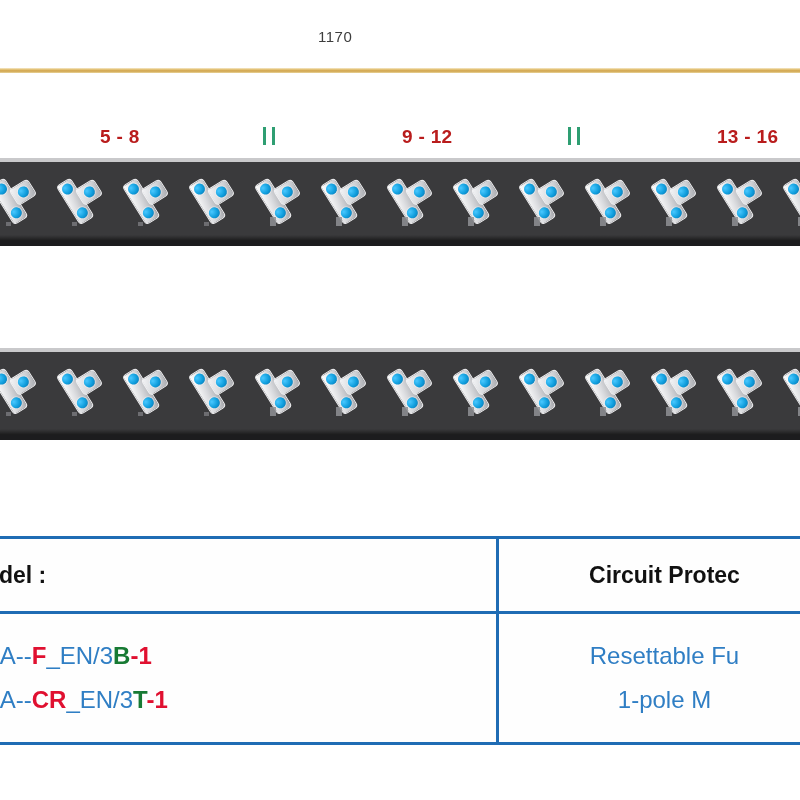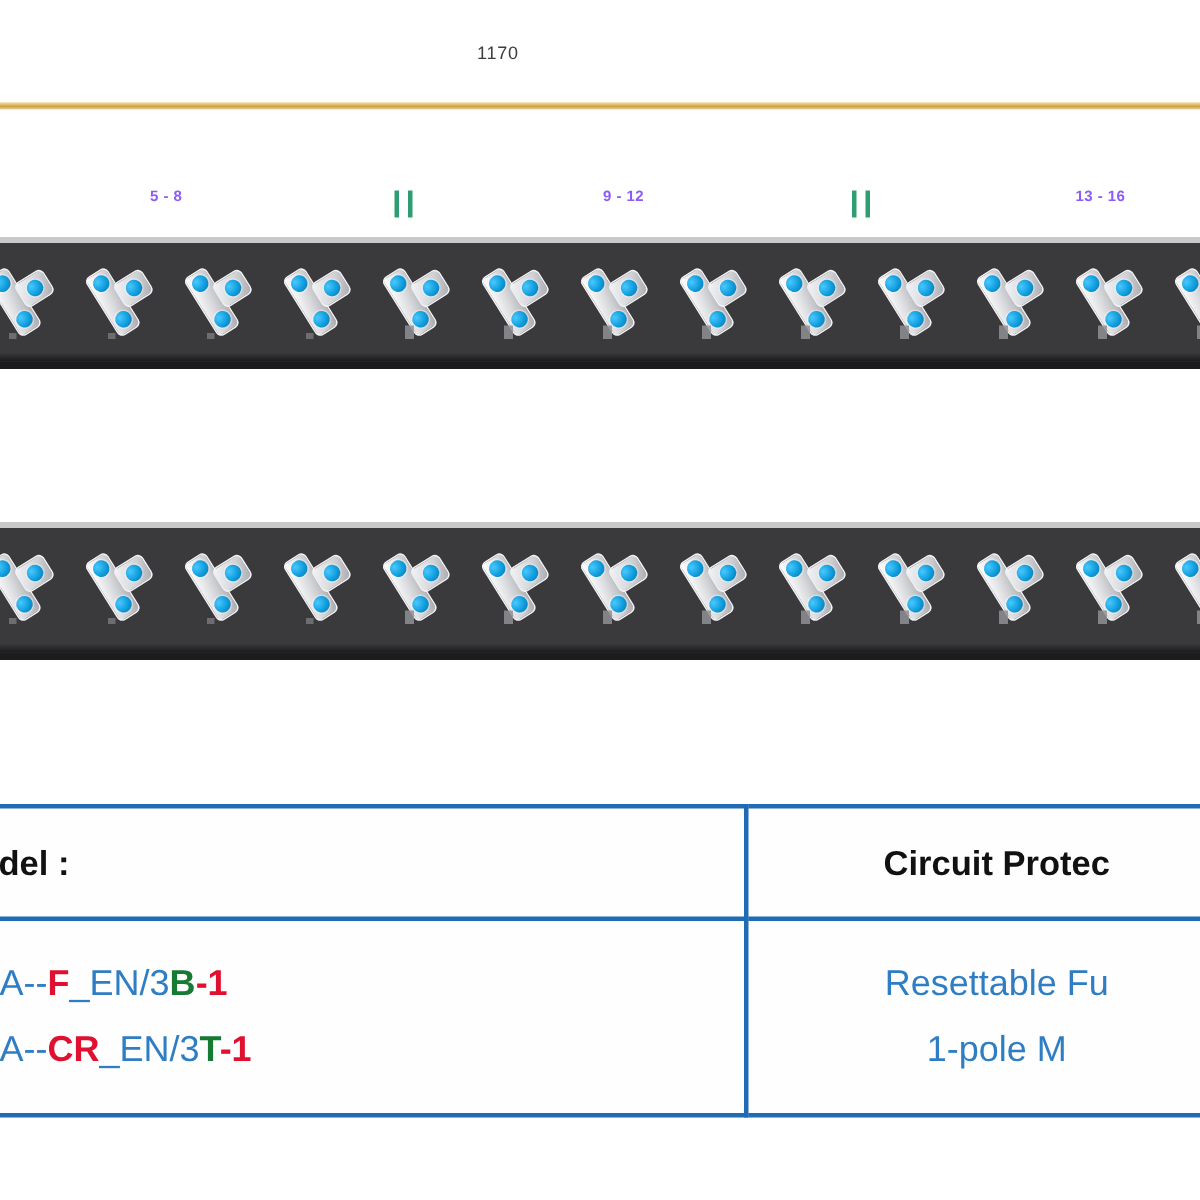--- a/index.html
+++ b/index.html
@@ -31,21 +31,21 @@
     width: 800px;
     text-align: center;
     font-size: 15px;
     color: #3a3a3a;
     letter-spacing: 0.5px;
   }
   .dim-label-inner {
     position: absolute;
     left: 318px;
     top: 0;
-    font-size: 12px;
+    font-size: 15px;
     color: #3d3d3d;
   }
 
   
   .gold-rule {
     position: absolute;
     left: 0;
     top: 68px;
     width: 800px;
     height: 5px;
@@ -56,23 +56,23 @@
   
   .group-row {
     position: absolute;
     left: 0;
     top: 126px;
     width: 800px;
     height: 24px;
   }
   .group-label {
     position: absolute;
-    font-size: 10px;
+    font-size: 19px;
     font-weight: bold;
-    color: #8b5cf6;
+    color: #b91c1c;
     white-space: nowrap;
     letter-spacing: 0.3px;
   }
   .tick-pair {
     position: absolute;
     top: 1px;
     height: 18px;
     width: 14px;
   }
   .tick-pair i {

